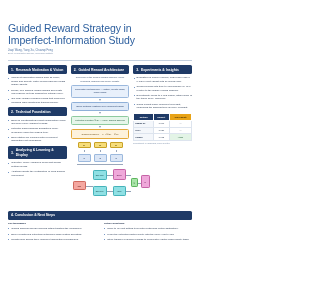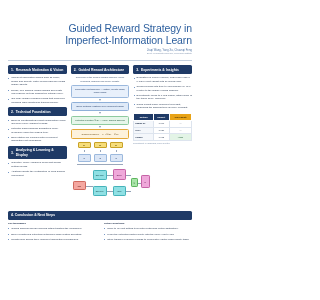--- a/index.html
+++ b/index.html
@@ -6,21 +6,21 @@
   body{
     width:200px;height:300px;overflow:hidden;
     background:#ffffff;
     font-family:"Liberation Sans", sans-serif;
     color:#1b2a47;
   }
   .poster{position:relative;width:200px;height:300px;box-sizing:border-box;
           padding:0 8px;background:#ffffff;}
 
   
-  .header{padding-top:22px;text-align:right;}
+  .header{padding-top:22px;text-align:left;}
   .title{
     font-size:10.5px;line-height:12px;font-weight:400;
     color:#2d5f9e;letter-spacing:-0.1px;
   }
   .title .l2{display:block;}
   .authors{
     margin-top:3px;font-size:2.6px;line-height:3.4px;color:#4a6fa0;
     letter-spacing:0.1px;
   }
   .affil{font-size:2.2px;line-height:3px;color:#7d90ab;}
@@ -128,21 +128,21 @@
   }
 </style>
 </head>
 <body>
 
 <div class="poster">
 
   <div class="header">
     <div class="title">
       <span>Guided Reward Strategy in</span>
-      <span class="l2">Imperfect-Information Learn</span>
+      <span class="l2">Imperfect-Information Study</span>
     </div>
     <div class="authors">Jiaqi Wang, Yang Xu, Chuanqi Feng</div>
     <div class="affil">Dept. of Computer Science, Research Institute</div>
   </div>
   <div class="rule"></div>
 
   <div class="cols">
 
     <div class="col">
 

